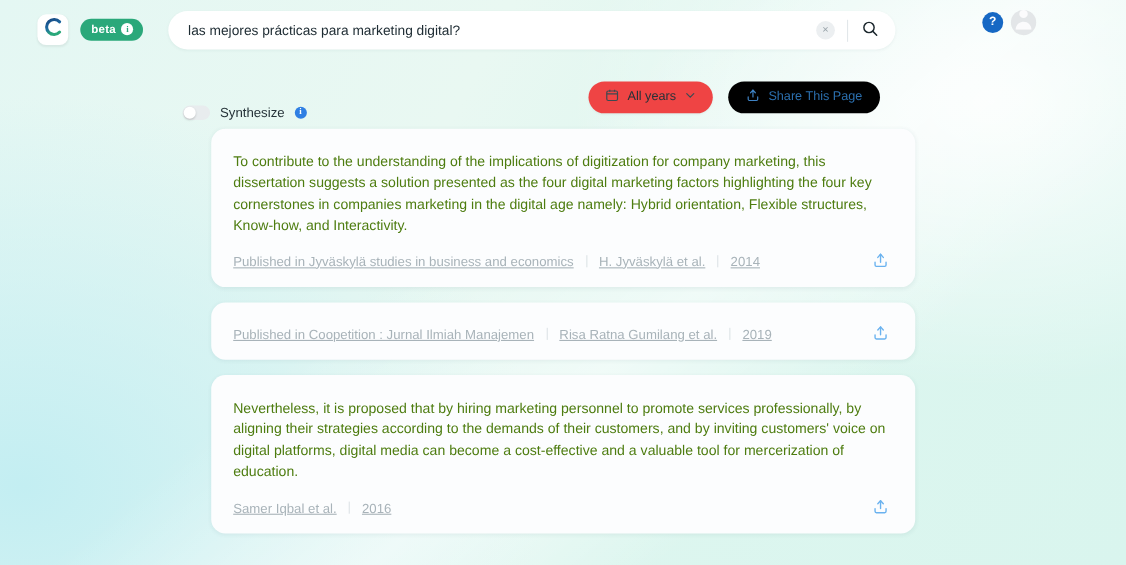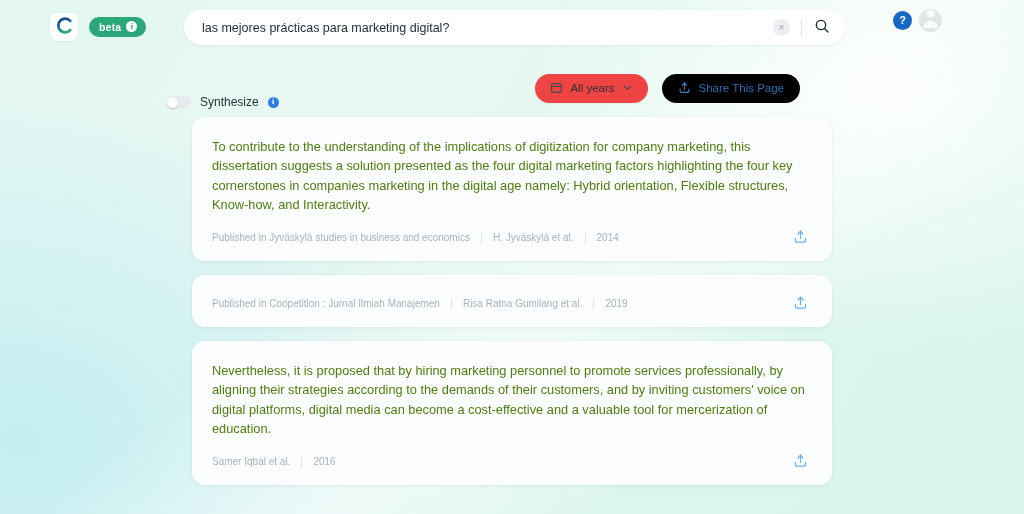--- a/index.html
+++ b/index.html
@@ -27,21 +27,20 @@
     pointer-events: none;
   }
 
   
   .topbar {
     position: relative;
     height: 54px;
     display: flex;
     align-items: center;
     padding: 0 34px;
-    margin-left: 16px;
   }
 
   .brand {
     display: flex;
     align-items: center;
     gap: 11px;
     flex: 0 0 auto;
   }
 
   .logo-tile {
@@ -79,21 +78,21 @@
     display: flex;
     align-items: center;
     justify-content: center;
     font-family: "Liberation Serif", serif;
     line-height: 1;
   }
 
   
   .search-wrap {
     position: absolute;
-    left: 168px;
+    left: 153px;
     top: 10px;
     width: 661px;
     height: 35px;
   }
 
   .search-box {
     width: 100%;
     height: 100%;
     background: #ffffff;
     border-radius: 18px;
@@ -313,22 +312,23 @@
 
   .card-footer {
     display: flex;
     align-items: center;
     justify-content: space-between;
   }
 
   .meta {
     display: flex;
     align-items: center;
-    font-size: 10px;
+    font-size: 12px;
     color: #a8b3b9;
+    text-decoration: underline;
   }
 
   .meta span { white-space: nowrap; }
 
   .meta .sep {
     width: 1px;
     height: 11px;
     background: #dde3e6;
     margin: 0 11px;
     display: inline-block;

